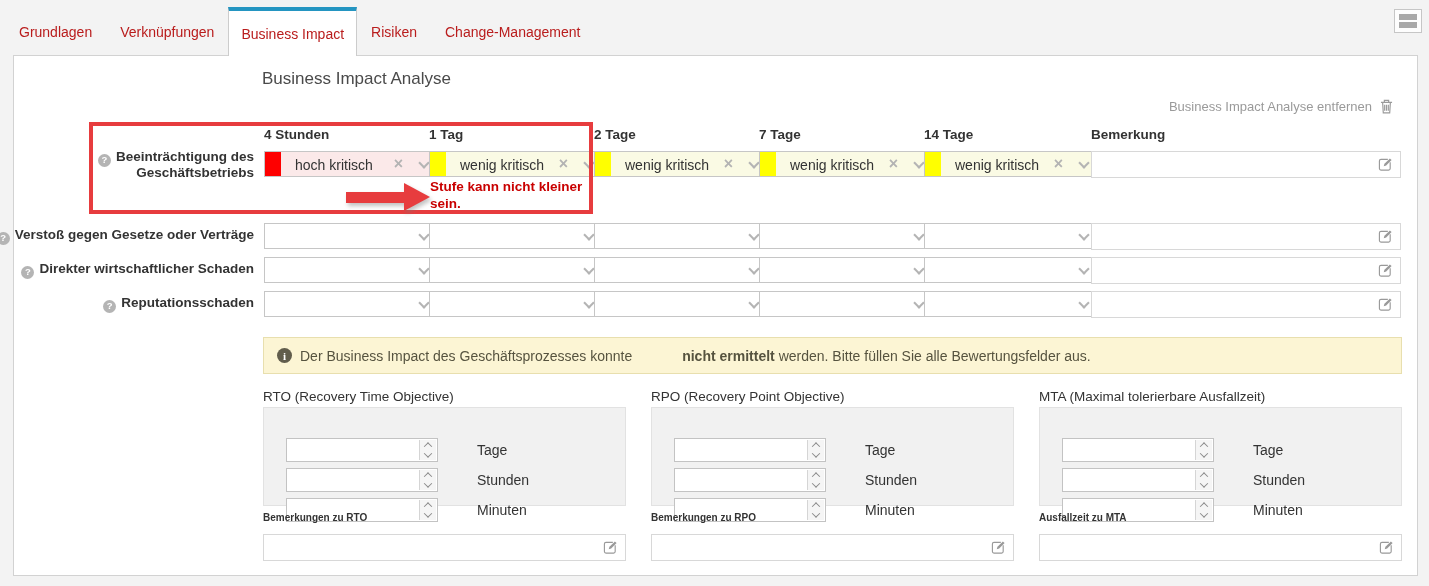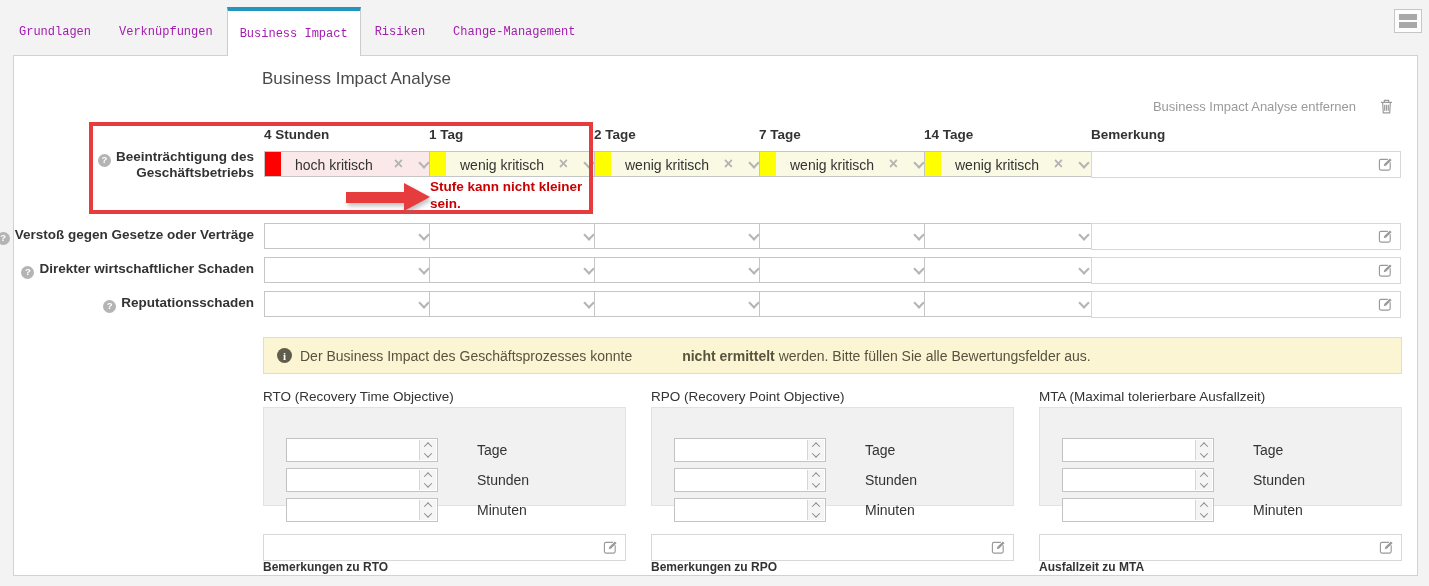--- a/index.html
+++ b/index.html
@@ -17,39 +17,39 @@
     position:absolute; top:9px; right:7px; width:28px; height:24px;
     background:#fdfdfd; border:1px solid #c6c6c6;
     display:flex; flex-direction:column; gap:2px; padding:4px 4px; cursor:pointer;
   }
   .view-toggle .bar { flex:1; background:#a8a8a8; }
 
   
   .tabbar { position:absolute; left:13px; top:7px; height:49px; display:flex; z-index:3; }
   .tab {
     padding:0 14px; display:flex; align-items:center;
-    font-size:12px; color:#a21caf; cursor:pointer; white-space:nowrap;font-family:Liberation Mono, monospace;
+    font-size:14px; color:#b91c1c; cursor:pointer; white-space:nowrap;
   }
   .tab:first-child { padding-left:6px; }
   .tab.active {
     background:#fff; border:1px solid #ccc; border-bottom:none;
     border-top:4px solid #2495c1; padding:0 12px;
   }
 
   
   .container {
     position:absolute; left:13px; top:55px; width:1405px; height:521px;
     background:#fff; border:1px solid #d2d2d2;
   }
 
   .page-title { position:absolute; left:248px; top:13px; font-size:17px; color:#4a4a4a; }
 
   .remove-link {
     position:absolute; top:43px; right:24px; font-size:13px; color:#9a9a9a;
-    display:flex; align-items:center; gap:24px; cursor:pointer;
+    display:flex; align-items:center; gap:8px; cursor:pointer;
   }
 
   .col-header { position:absolute; top:71px; font-size:13.5px; font-weight:700; color:#333; white-space:nowrap; }
 
   .row-label {
     position:absolute; right:1163px; font-size:13.5px; font-weight:700;
     text-align:right; line-height:16px; color:#333; white-space:nowrap;
   }
   .row-label.wrap { white-space:normal; width:205px; }
   .q-icon {
@@ -139,21 +139,21 @@
   .spin-btns {
     position:absolute; right:1px; top:1px; bottom:1px; width:17px;
     background:#f5f5f5; border-left:1px solid #d5d5d5;
     display:flex; flex-direction:column; align-items:center; justify-content:center; gap:4px; cursor:pointer;
   }
   .s-up, .s-dn { width:6px; height:6px; border-left:1.5px solid #8a8a8a; border-top:1.5px solid #8a8a8a; }
   .s-up { transform:rotate(45deg) translate(1px,1px); }
   .s-dn { transform:rotate(225deg) translate(1px,1px); }
   .spin-label { position:absolute; left:191px; top:4px; font-size:14px; color:#333; }
 
-  .bem-label { position:absolute; top:456px; font-size:12px; font-weight:700; color:#333;margin-top:48px; }
+  .bem-label { position:absolute; top:456px; font-size:10px; font-weight:700; color:#333; }
 </style>
 </head>
 <body>
 
 <div class="view-toggle">
   <span class="bar"></span>
   <span class="bar"></span>
 </div>
 
 <div class="tabbar">

